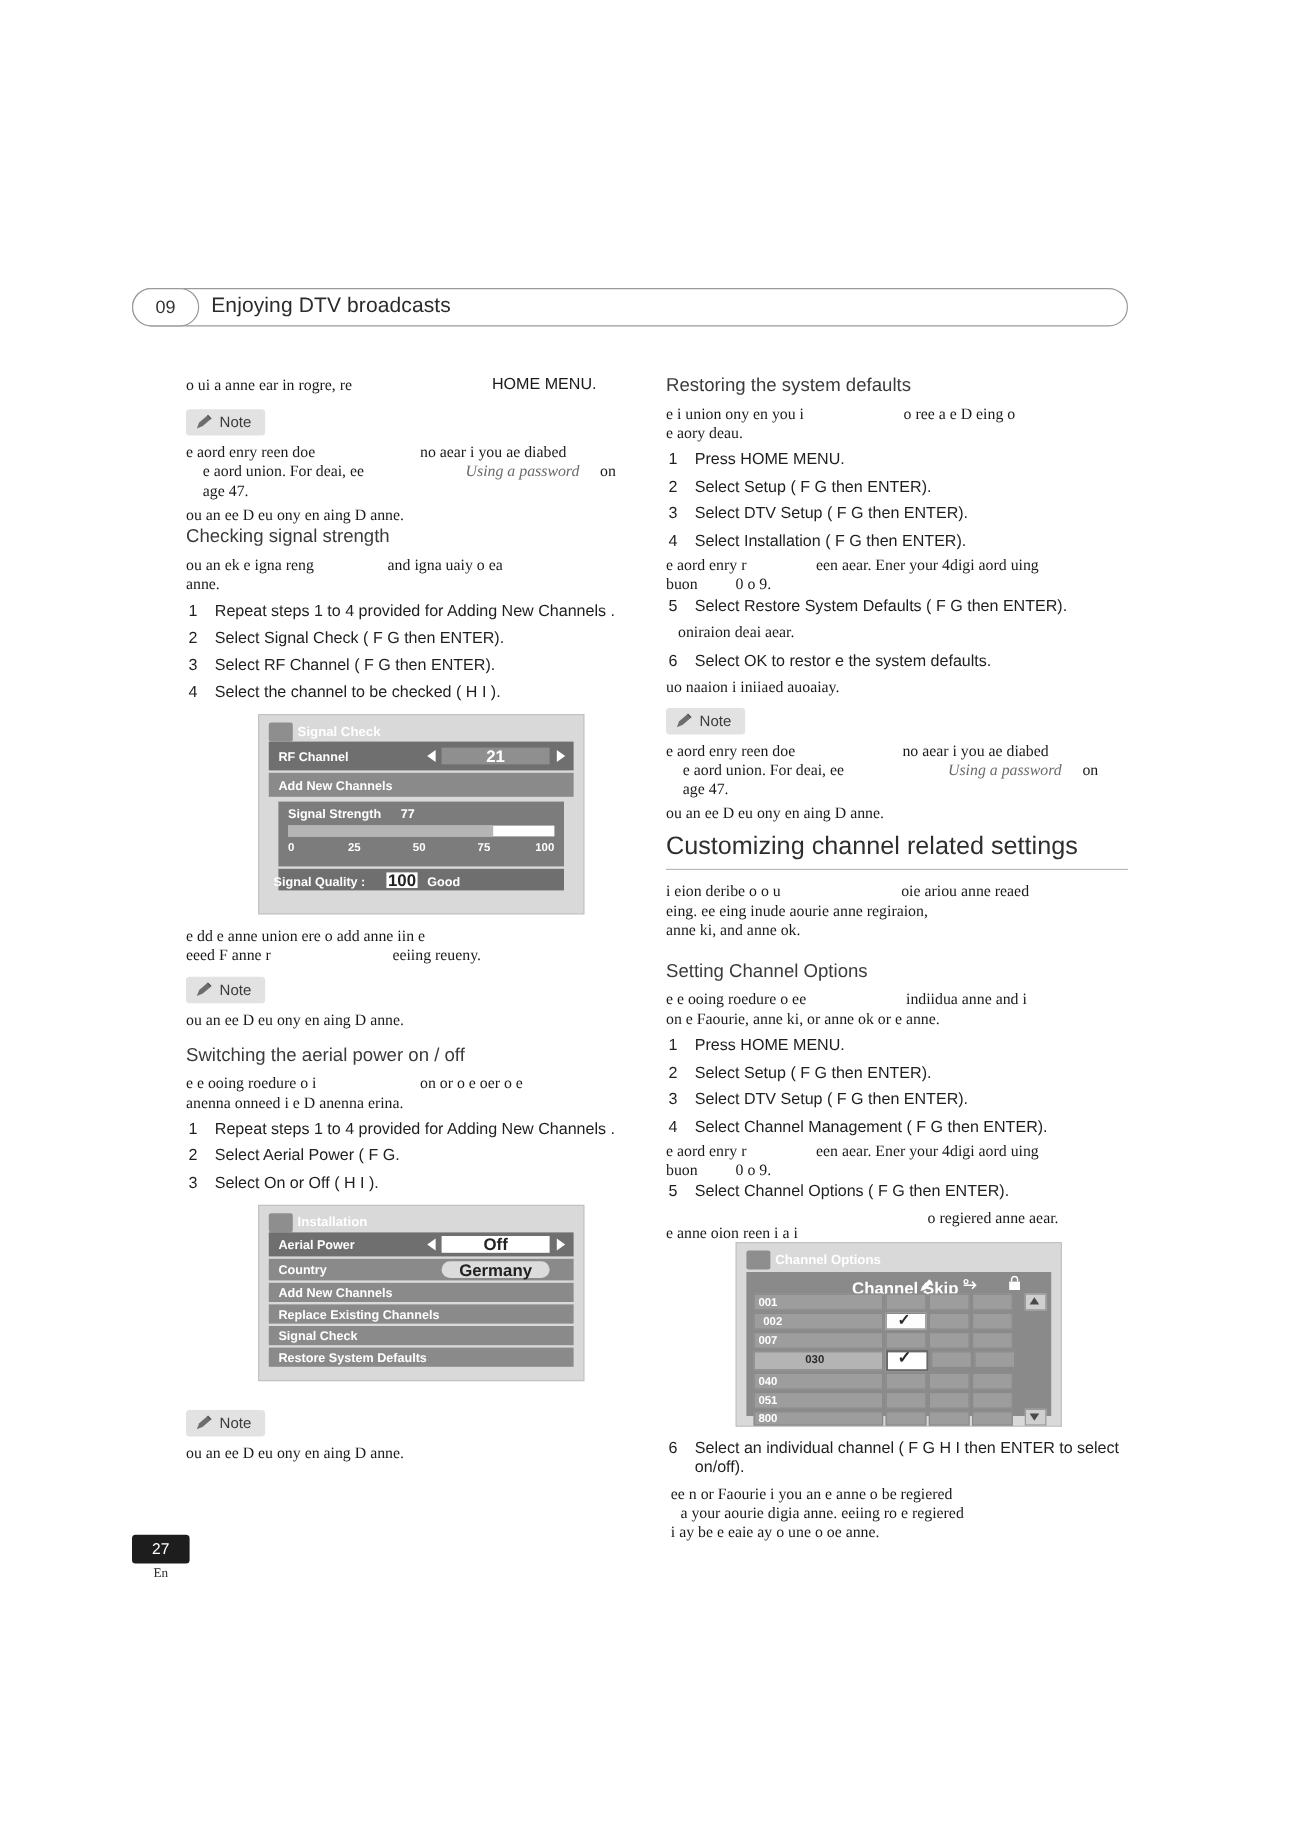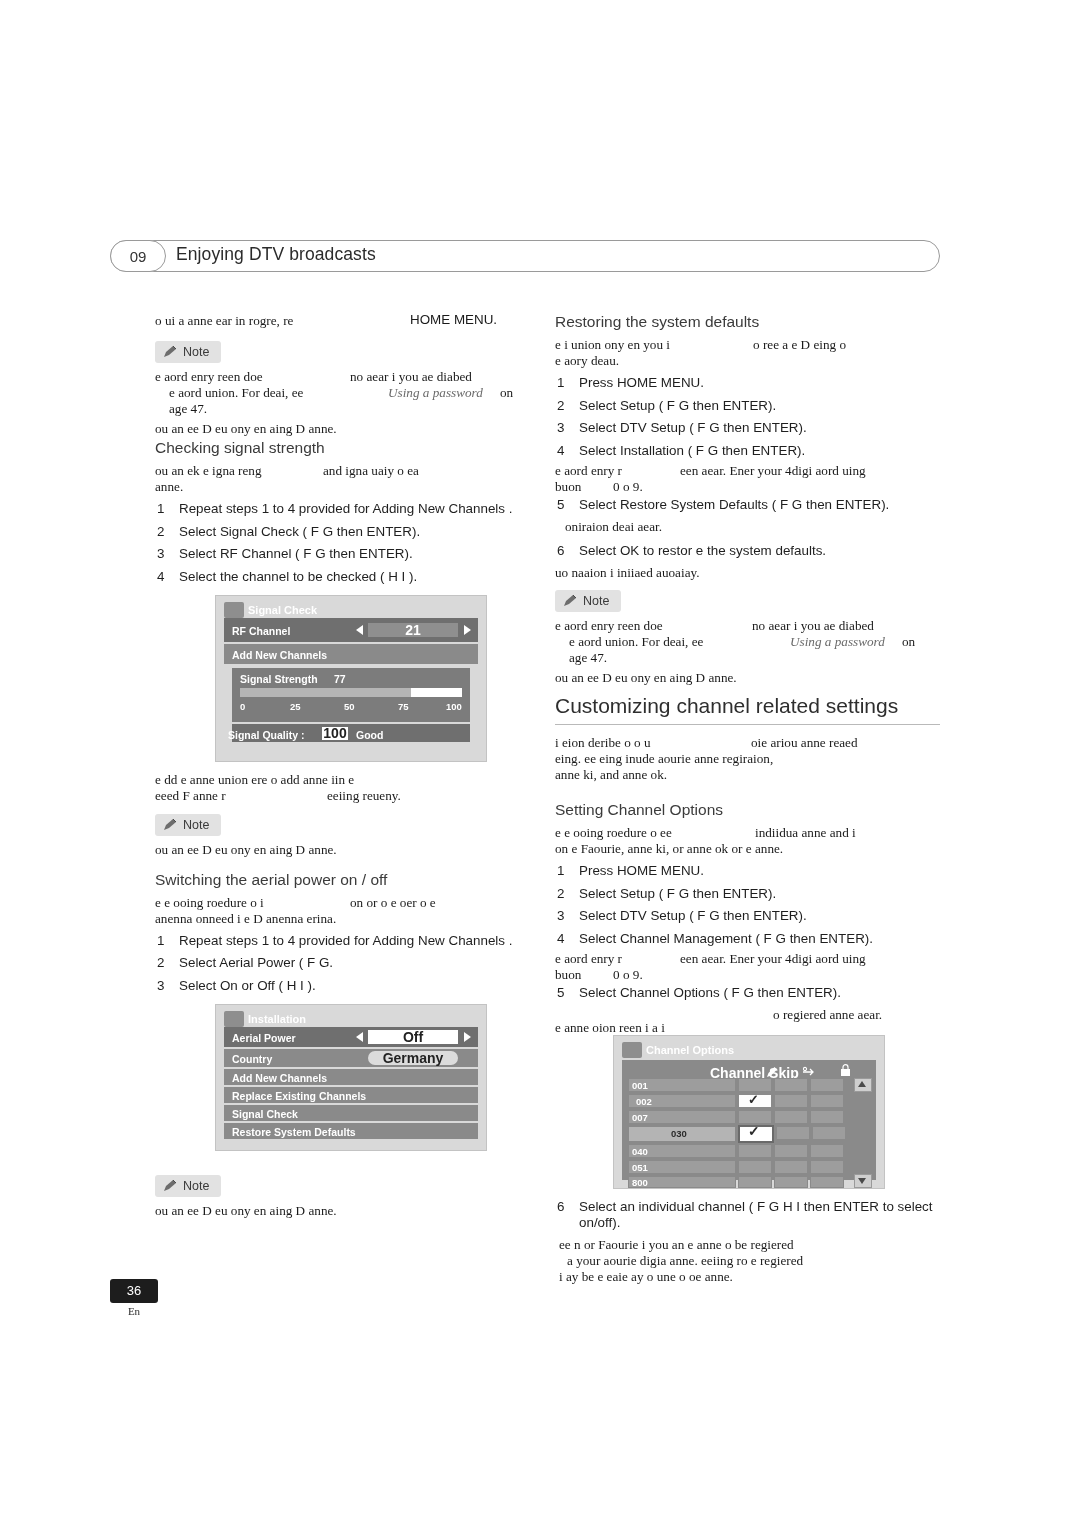--- a/index.html
+++ b/index.html
@@ -614,16 +614,16 @@
     </ol>
     <div style="position:relative;height:50px;margin-left:4px;">
       <span class="body-text" style="position:absolute;left:0;top:0;">ee n or Faourie i you an e anne o be regiered</span>
       <span class="body-text" style="position:absolute;left:8px;top:16px;">a your aourie digia anne. eeiing ro e regiered</span>
       <span class="body-text" style="position:absolute;left:0;top:32px;">i ay be e eaie ay o une o oe anne.</span>
     </div>
 
   </div>
 
   <div class="pagenum-box"></div>
-  <div class="pagenum">36</div>
+  <div class="pagenum">27</div>
   <div class="pagenum-en">En</div>
 
 </div>
 
 </body></html>

